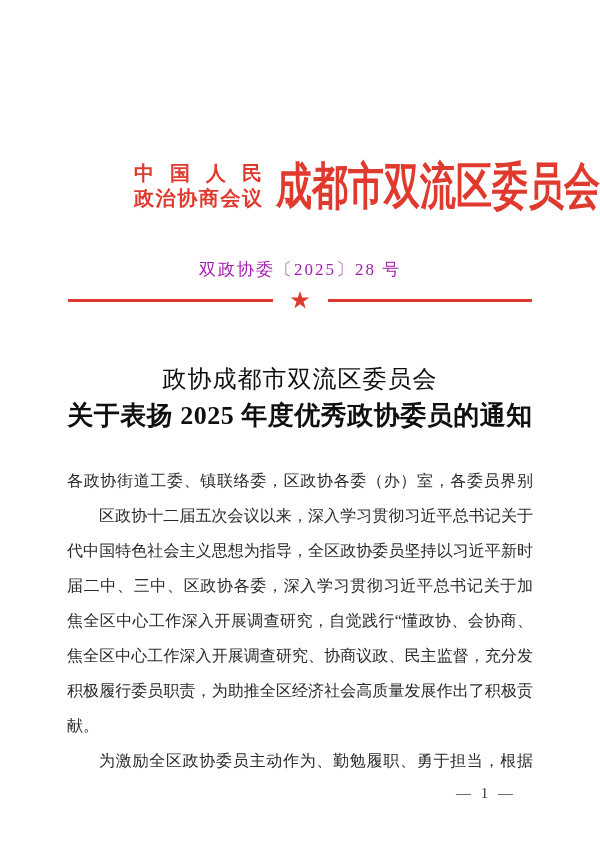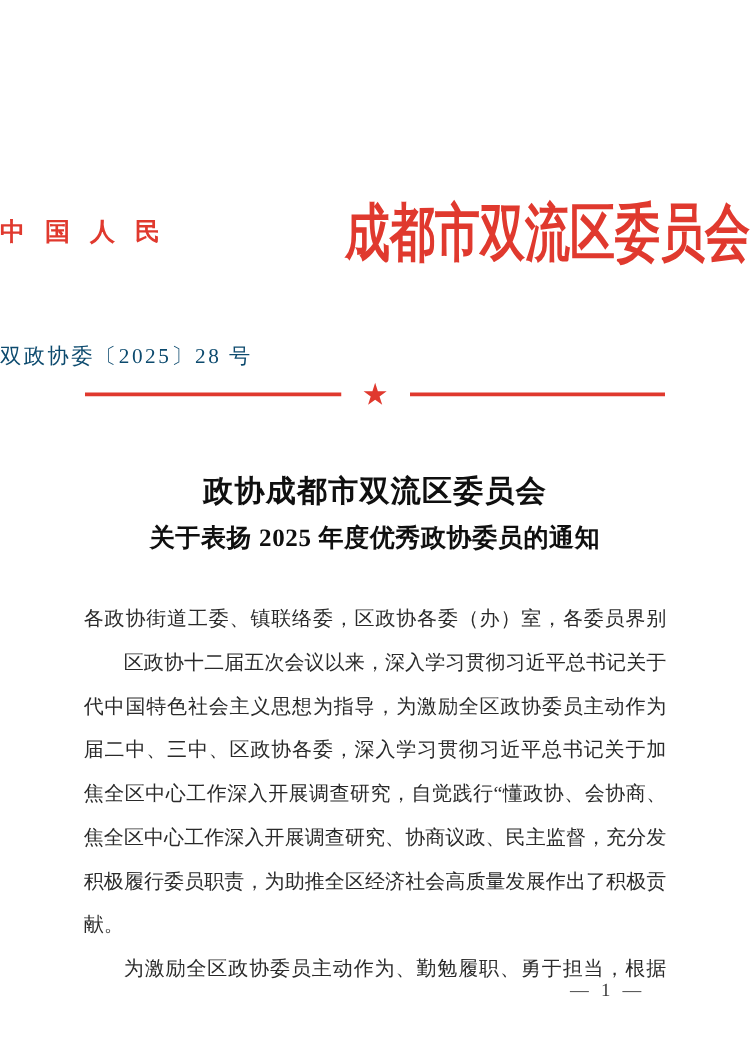--- a/index.html
+++ b/index.html
@@ -11,21 +11,21 @@
     margin: 0 auto;
     background: #ffffff;
     overflow: hidden;
     font-family: "Liberation Serif", "DejaVu Serif", serif;
     color: #222;
   }
   
   .letterhead {
     margin-top: 161px;
     display: flex;
-    justify-content: space-between;
+    justify-content: flex-end;
     align-items: center;
   }
   .org-abbrev {
     width: 128px;
     margin-right: 14px;
     font-family: "Liberation Sans", "DejaVu Sans", sans-serif;
     line-height: 25px;
     font-size: 20px;
     font-weight: 600;
   }
@@ -41,42 +41,42 @@
     line-height: 50px;
     letter-spacing: 0;
     transform: scaleX(0.72);
     transform-origin: left center;
     width: 450px;
     margin-right: -126px; 
     white-space: nowrap;
   }
   
   .doc-number {
-    margin-top: 62px;
-    text-align: left;
+    margin-top: 47px;
+    text-align: center;
     font-size: 17px;
     letter-spacing: 2px;
-    color: #0c4a6e;
+    color: #a21caf;
   }
   
   .red-rule {
     margin: 9px 68px 0 68px;
     display: flex;
     align-items: center;
   }
   .rule-seg { flex: 1; height: 3px; }
   .rule-star {
     font-size: 21px;
     line-height: 21px;
     padding: 0 17px;
   }
   
   .doc-title { margin-top: 53px; text-align: center; color: #0f0f0f; }
-  .title-line1 { font-size: 24px; font-weight: bold; line-height: 30px; letter-spacing: 1px; }
-  .title-line2 { font-size: 20px; font-weight: bold; line-height: 34px; margin-top: 5px; letter-spacing: 0.5px; }
+  .title-line1 { font-size: 24px; font-weight: normal; line-height: 30px; letter-spacing: 1px; }
+  .title-line2 { font-size: 26px; font-weight: bold; line-height: 34px; margin-top: 5px; letter-spacing: 0.5px; }
   
   .doc-body {
     margin: 30px 67px 0 67px;
     font-size: 16px;
     line-height: 35px;
     color: #2a2a2a;
   }
   .body-line {
     text-align: justify;
     text-align-last: justify;
@@ -96,41 +96,42 @@
   }
 </style>
 </head>
 <body>
 
 <div class="page">
 
   <div class="letterhead">
     <div class="org-abbrev" style="color: rgb(224, 57, 46);">
       <span class="jline">中国人民</span>
+      <span class="jline">政治协商会议</span>
     </div>
     <div class="org-name" style="color: rgb(224, 57, 46);">成都市双流区委员会</div>
   </div>
 
   <div class="doc-number">双政协委〔2025〕28 号</div>
 
   <div class="red-rule">
     <div class="rule-seg" style="background: rgb(224, 57, 46);"></div>
     <div class="rule-star" style="color: rgb(224, 57, 46);">★</div>
     <div class="rule-seg" style="background: rgb(224, 57, 46);"></div>
   </div>
 
   <div class="doc-title">
     <div class="title-line1">政协成都市双流区委员会</div>
     <div class="title-line2">关于表扬 2025 年度优秀政协委员的通知</div>
   </div>
 
   <div class="doc-body">
       <div class="body-line">各政协街道工委、镇联络委，区政协各委（办）室，各委员界别组：</div>
       <div class="body-line indent">区政协十二届五次会议以来，深入学习贯彻习近平总书记关于加</div>
-      <div class="body-line">代中国特色社会主义思想为指导，为激励全区政协委员主动作为</div>
+      <div class="body-line">代中国特色社会主义思想为指导，全区政协委员坚持以习近平新时</div>
       <div class="body-line">届二中、三中、区政协各委，深入学习贯彻习近平总书记关于加</div>
       <div class="body-line">焦全区中心工作深入开展调查研究，自觉践行“懂政协、会协商、</div>
       <div class="body-line">焦全区中心工作深入开展调查研究、协商议政、民主监督，充分发</div>
       <div class="body-line">积极履行委员职责，为助推全区经济社会高质量发展作出了积极贡</div>
       <div class="body-line nojust">献。</div>
       <div class="body-line indent">为激励全区政协委员主动作为、勤勉履职、勇于担当，根据《政</div>
     </div>
 
   <div class="page-number">— 1 —</div>
 

